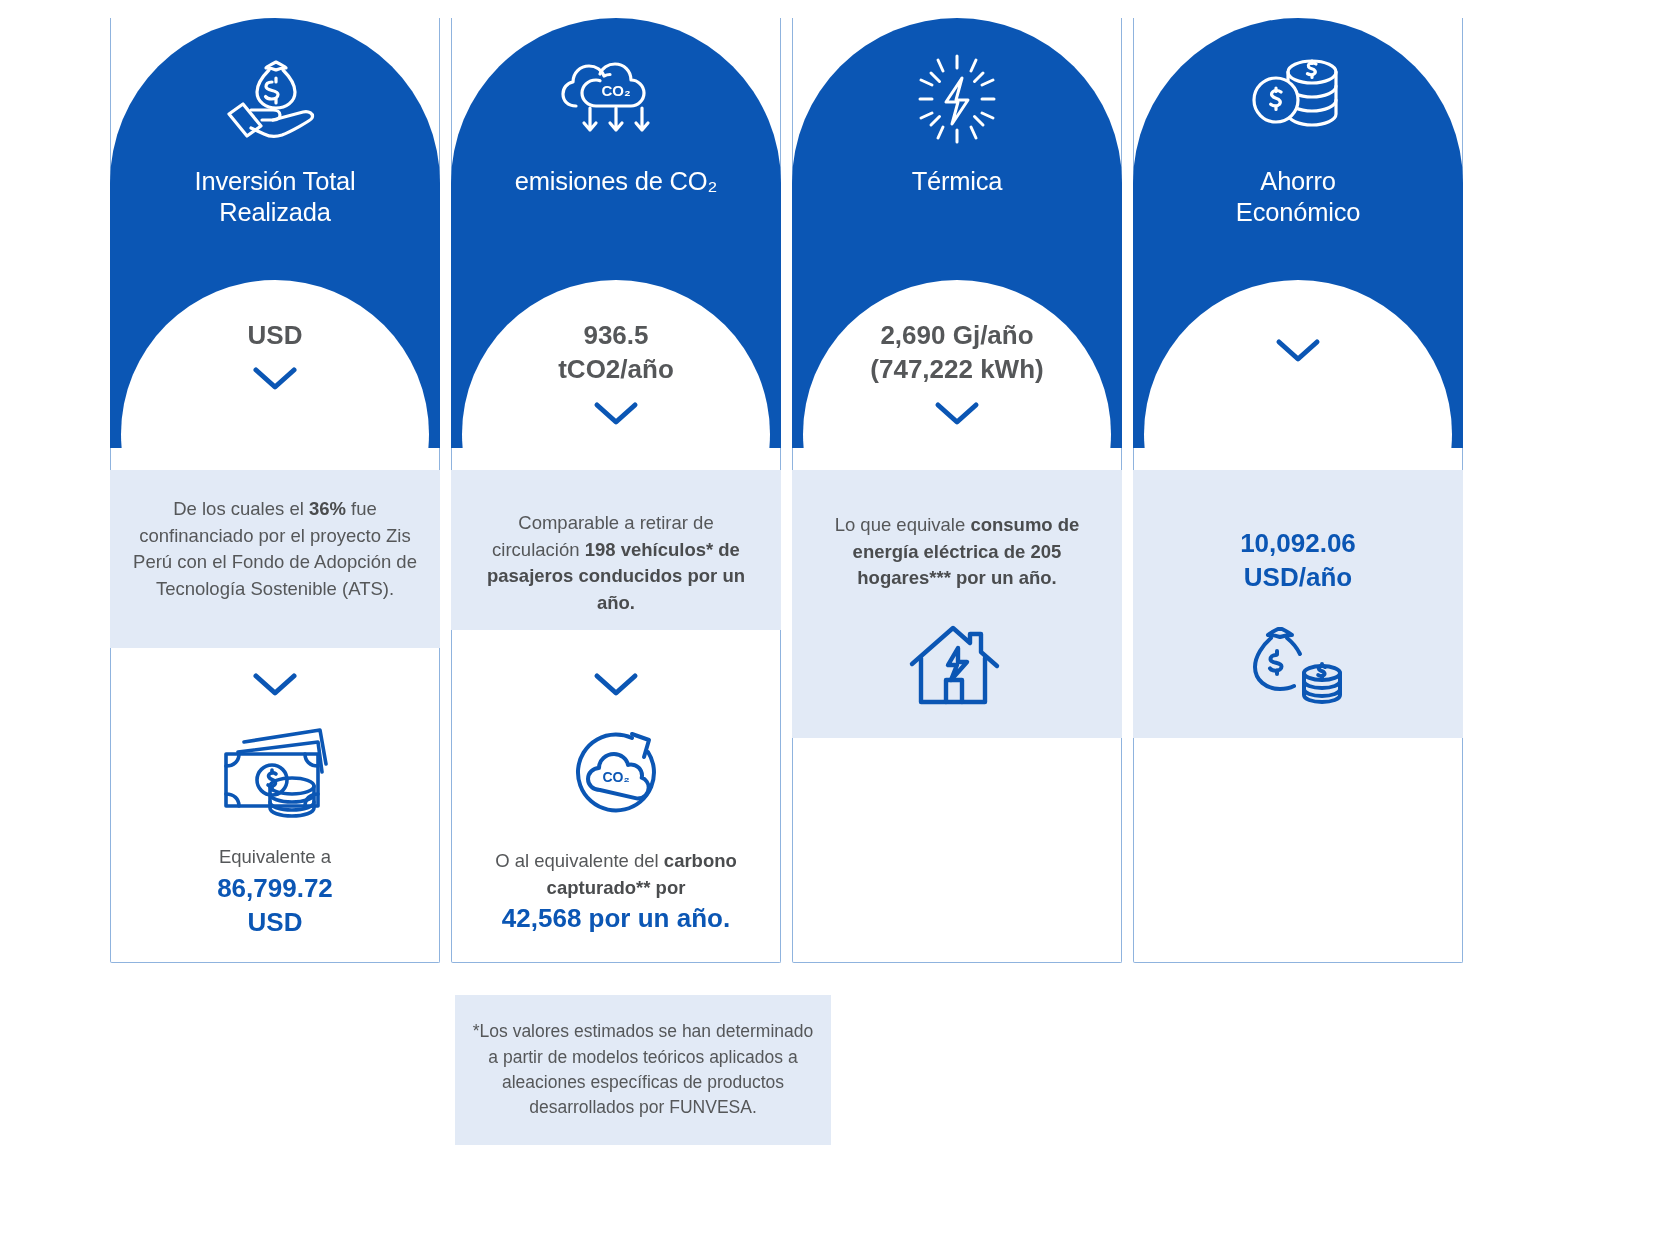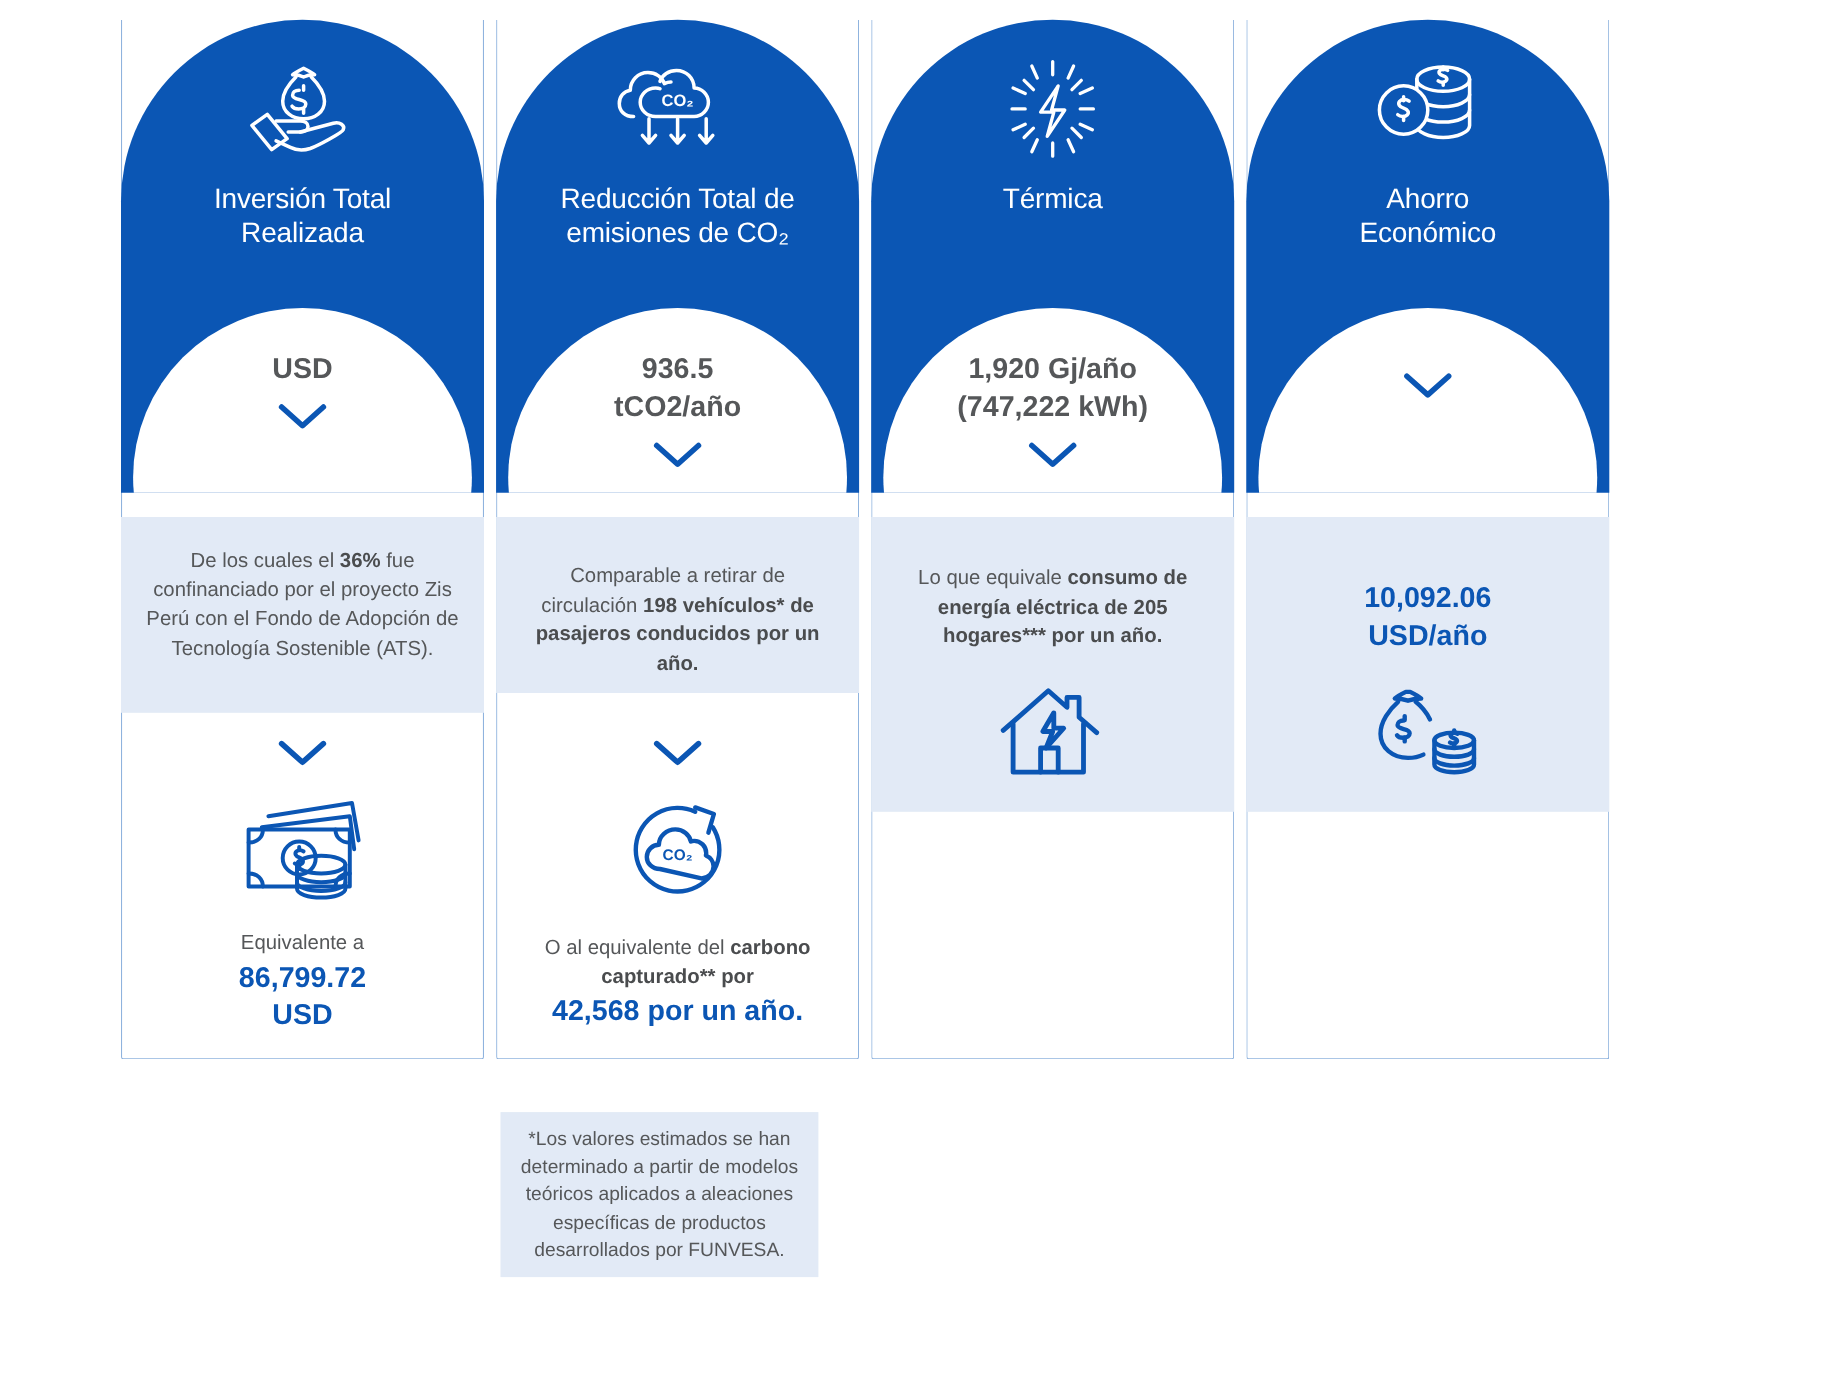--- a/index.html
+++ b/index.html
@@ -152,27 +152,26 @@
     line-height: 1.32;
   }
 
   .icon-center { display: flex; justify-content: center; }
 
   
   .footnote {
     position: absolute;
     left: 455px;
     top: 995px;
-    width: 289px;
+    width: 376px;
     height: 150px;
     background: #E2EAF6;
     display: flex;
     align-items: center;
     justify-content: flex-end;
-    margin-top: 16px;
   }
   .footnote p {
     text-align: center;
     color: #555759;
     font-size: 17.5px;
     line-height: 1.45;
     padding: 0 14px;
   }
 </style>
 </head>
@@ -254,21 +253,20 @@
         <path d="M20 56 c-8 0 -13 -5 -13 -12 c0 -6 4 -11 10 -12 c0 -9 7 -16 16 -16 c7 0 13 4 15 10 c2 -1 4 -1.5 6 -1.5"></path>
         <path d="M44 24 c2 -6 8 -10 15 -10 c9 0 16 7 16 16 c7 0 13 6 13 13 c0 7 -6 13 -13 13 H40 c-8 0 -14 -6 -14 -13 c0 -7 6 -13 14 -13 c1.5 0 3 0.2 4 0.7"></path>
         <text x="60" y="46" fill="#ffffff" stroke="none" font-family="Liberation Sans, sans-serif" font-size="15" font-weight="bold" text-anchor="middle">CO₂</text>
         <path d="M34 58 v22 M34 80 l-6 -7 M34 80 l6 -7"></path>
         <path d="M60 58 v22 M60 80 l-6 -7 M60 80 l6 -7"></path>
         <path d="M86 58 v22 M86 80 l-6 -7 M86 80 l6 -7"></path>
       </svg>
     </div>
 
     <div class="card-title">
-      <div>Reducción Total de</div>
       <div>emisiones de CO₂</div>
     </div>
 
     <div class="stage1">
       <div class="big">936.5</div>
       <div class="big">tCO2/año</div>
       <svg class="chev" width="46" height="26" viewBox="0 0 46 26" fill="none" stroke="#0B56B4" stroke-width="5" stroke-linecap="round" stroke-linejoin="round">
           <path d="M4 4 L23 21 L42 4"></path>
         </svg>
     </div>
@@ -313,21 +311,21 @@
         <path d="M32 10 l5 11 M65 77 l5 11 M70 10 l-5 11 M37 77 l-5 11"></path>
         <path d="M15 30 l11 5 M76 63 l11 5 M87 30 l-11 5 M26 63 l-11 5"></path>
       </svg>
     </div>
 
     <div class="card-title">
       <div>Térmica</div>
     </div>
 
     <div class="stage1">
-      <div class="big">1,920 Gj/año</div>
+      <div class="big">2,690 Gj/año</div>
       <div class="big">(747,222 kWh)</div>
       <svg class="chev" width="46" height="26" viewBox="0 0 46 26" fill="none" stroke="#0B56B4" stroke-width="5" stroke-linecap="round" stroke-linejoin="round">
           <path d="M4 4 L23 21 L42 4"></path>
         </svg>
     </div>
 
     <div class="band" style="top:452px;height:268px;">
       <div class="band-text" style="padding-top:42px;">
         <span>Lo que equivale </span><b>consumo de energía eléctrica de 205 hogares*** por un año.</b>
       </div>

